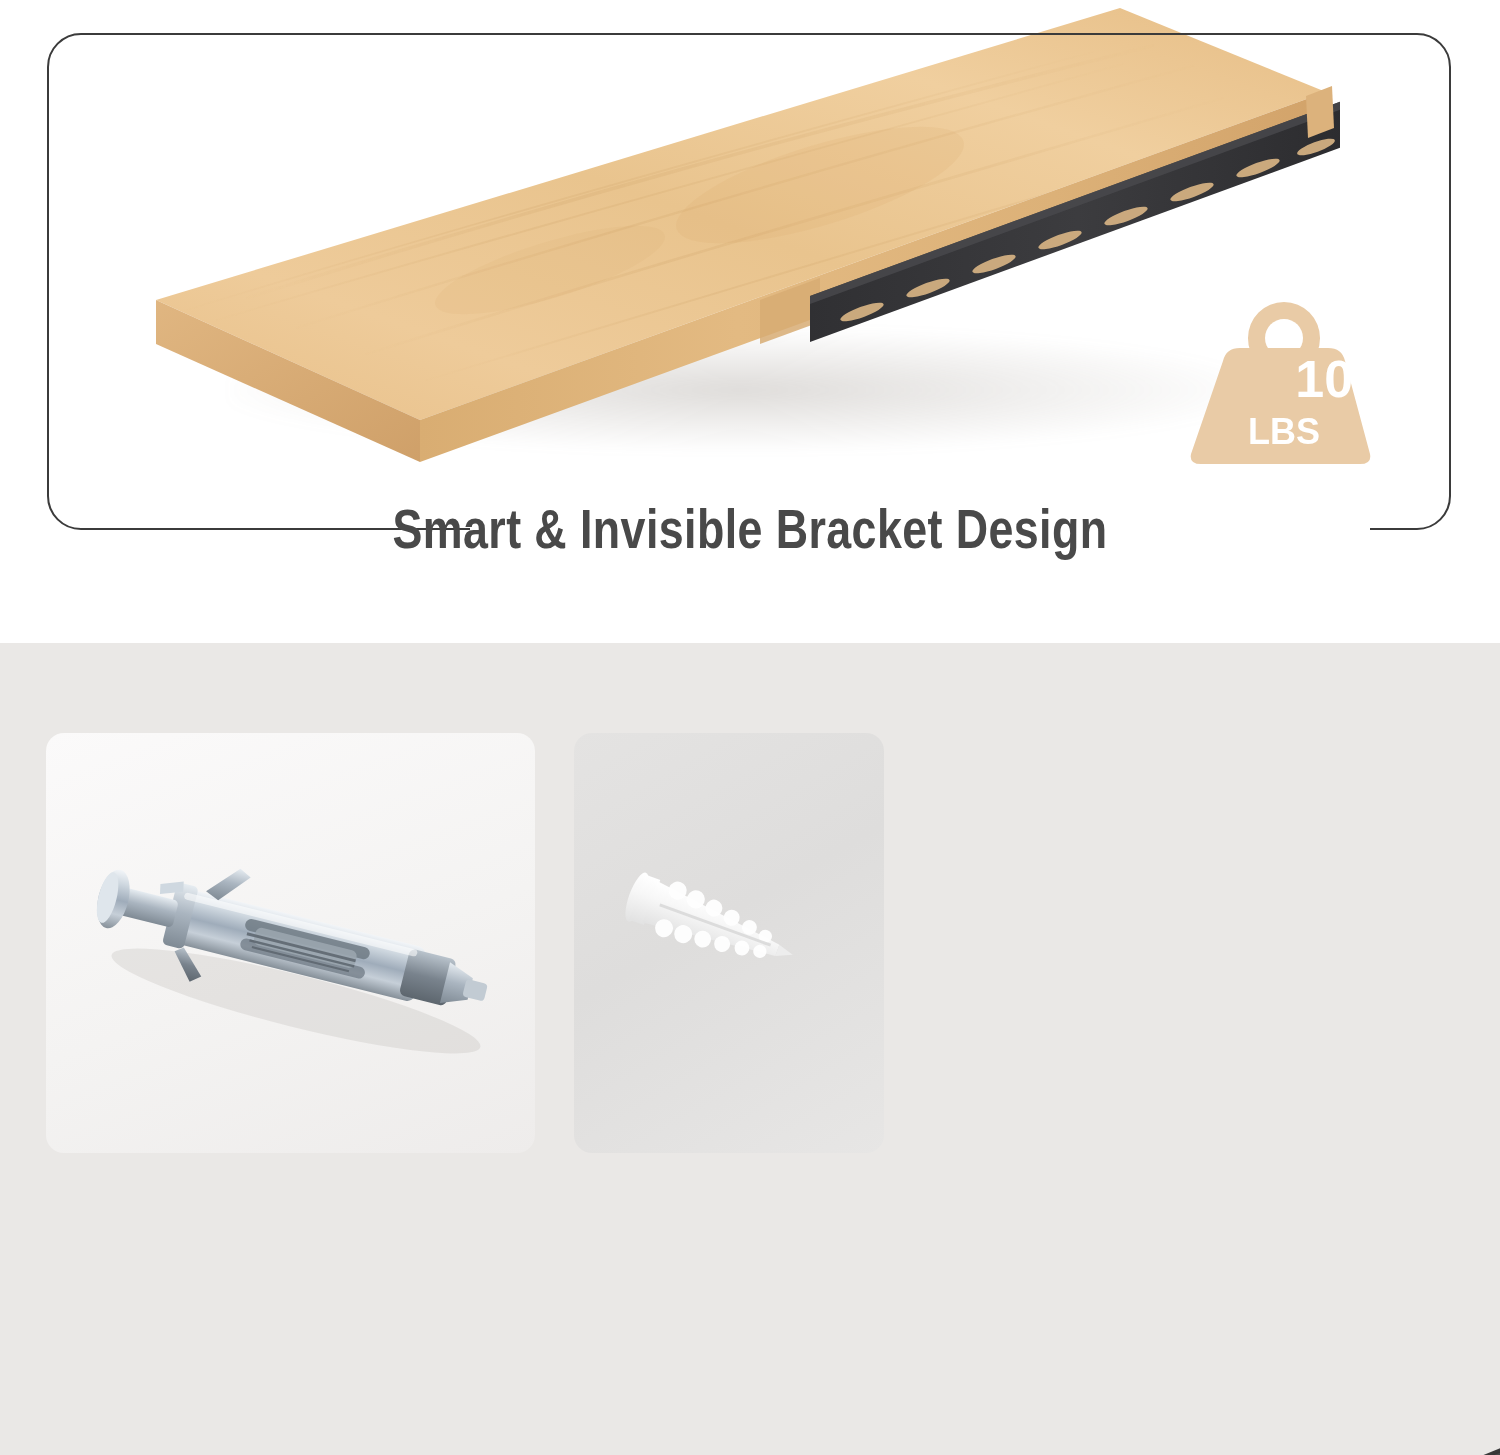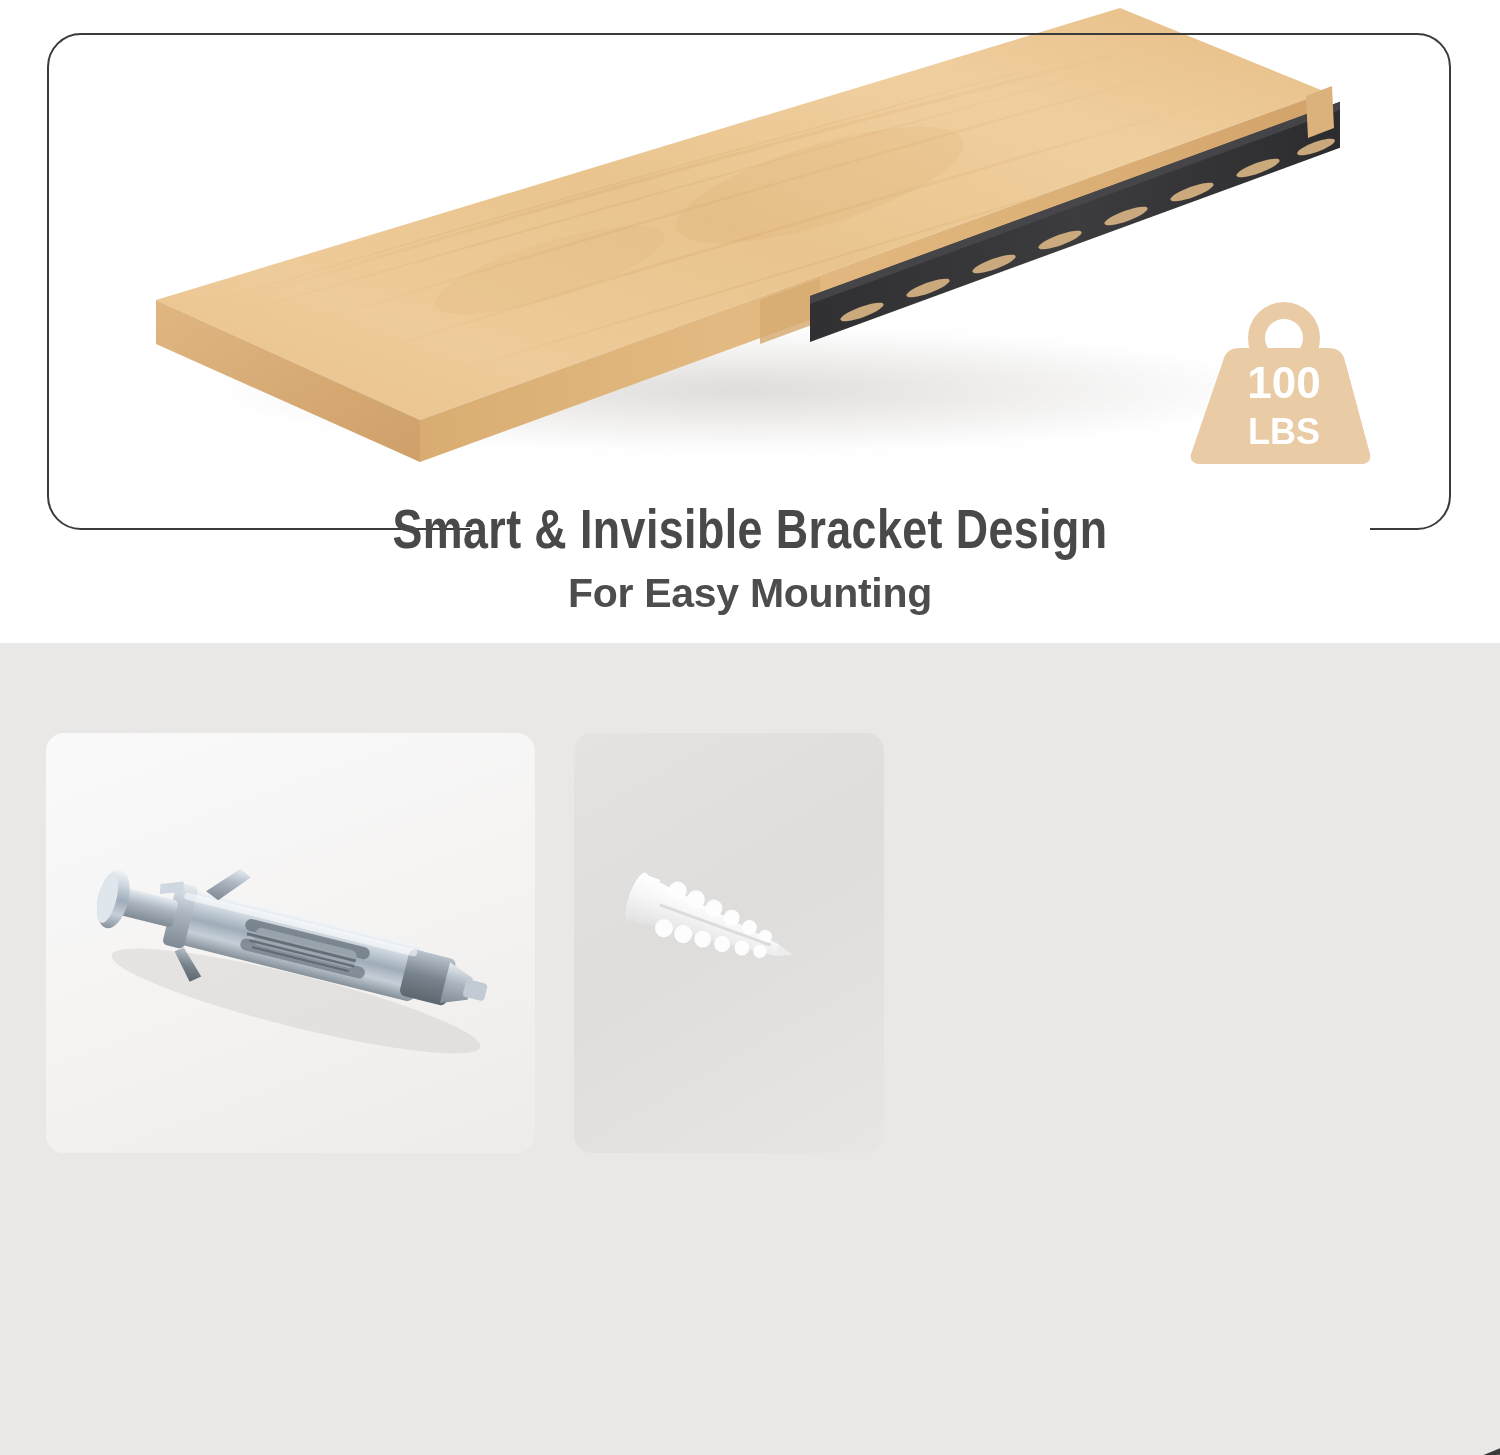--- a/index.html
+++ b/index.html
@@ -82,21 +82,21 @@
   }
   .badge-num, .badge-unit {
     position: absolute;
     width: 100%;
     text-align: center;
     color: #ffffff;
     font-weight: bold;
     line-height: 1;
     letter-spacing: 0px;
   }
-  .badge-num { top: 65px; font-size: 44px; }
+  .badge-num { top: 57px; font-size: 52px; text-align: right; }
   .badge-unit { top: 118px; font-size: 36px; }
 
   .headline {
     position: absolute;
     left: 0;
     top: 496px;
     width: 1500px;
     text-align: center;
     font-size: 56px;
     font-weight: bold;
@@ -244,21 +244,20 @@
       <svg width="196" height="172" viewBox="0 0 196 172">
         <path d="M98 6 a36 36 0 0 1 36 36 a36 36 0 0 1 -9 24 l-54 0 a36 36 0 0 1 -9 -24 a36 36 0 0 1 36 -36 z" fill="#e9cba6"></path>
         <circle cx="98" cy="42" r="19" fill="#ffffff"></circle>
         <path d="M54 52 L142 52 q14 0 17 13 L184 158 q2 10 -10 10 L15 168 q-12 0 -10 -10 L37 65 q3 -13 17 -13 z" fill="#e9cba6"></path>
       </svg>
       <div class="badge-num">100</div>
       <div class="badge-unit">LBS</div>
     </div>
 
     <div class="headline">Smart &amp; Invisible Bracket Design</div>
-    <div class="subhead">For Easy Mounting</div>
   </div>
 
   <div class="panel-bottom">
 
     <div class="card card-metal">
       <svg width="489" height="420" viewBox="0 0 489 420">
         <defs>
           <linearGradient id="steel" x1="0" y1="0" x2="0" y2="1">
             <stop offset="0%" stop-color="#f2f5f8"></stop>
             <stop offset="22%" stop-color="#cfd8e0"></stop>

